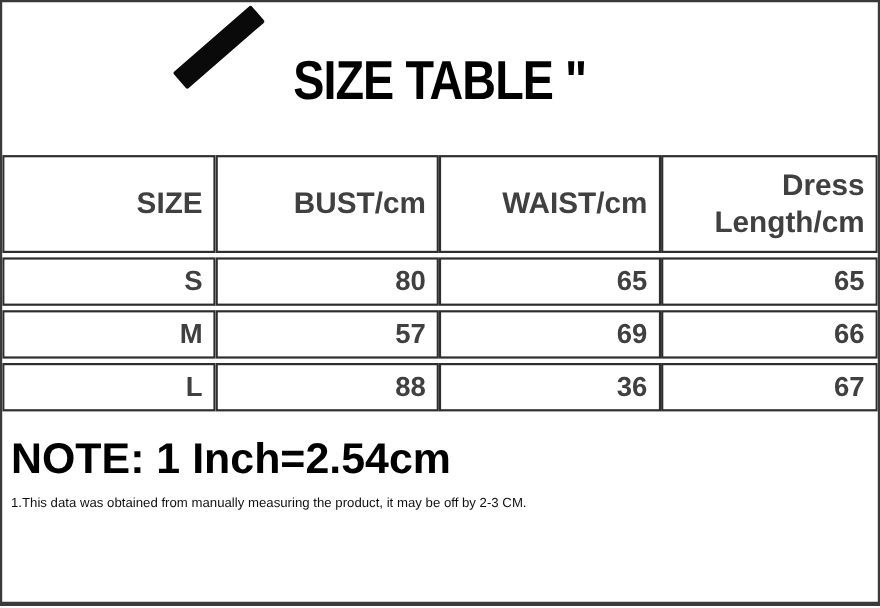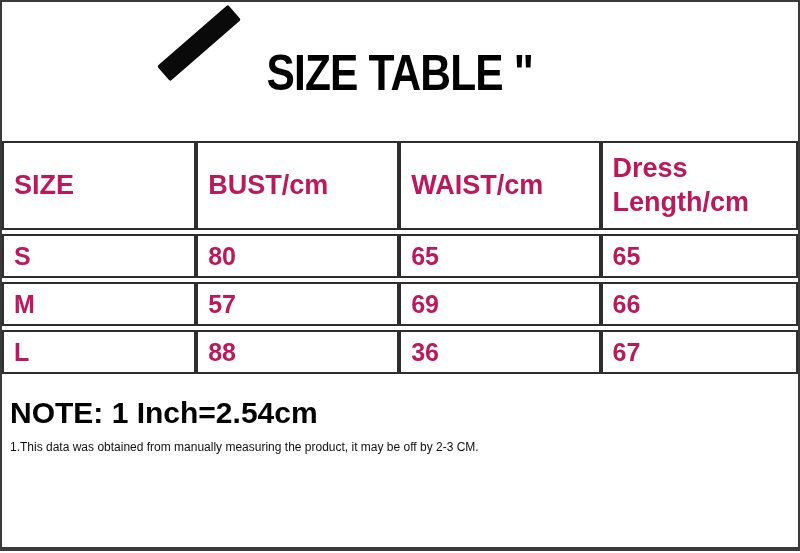--- a/index.html
+++ b/index.html
@@ -47,23 +47,23 @@
     display: inline-block;
     transform: scaleX(0.85);
     letter-spacing: -1px;
   }
   
   table.size-table {
     width: 100%;
     table-layout: fixed;
     border-collapse: separate;
     border-spacing: 0 4px;
-    text-align: left;
+    text-align: right;
     font-weight: bold;
-    color: #be185d;
+    color: #404040;
   }
   table.size-table th,
   table.size-table td {
     border: 2px solid #2e2e2e;
     padding: 0 10px;
     vertical-align: middle;
     background: #ffffff;
   }
   table.size-table th {
     height: 85px;
@@ -74,21 +74,21 @@
   table.size-table td {
     height: 40px;
     font-size: 25px;
   }
   
   .notes-section {
     padding: 10px 8px 0 8px;
   }
   .note-heading {
     margin: 8px 0 8px 0;
-    font-size: 30px;
+    font-size: 39px;
     font-weight: bold;
     letter-spacing: 0px;
   }
   .note-line {
     margin: 0 0 7px 0;
     font-size: 12px;
     line-height: 18px;
     color: #101010;
   }
 </style>

